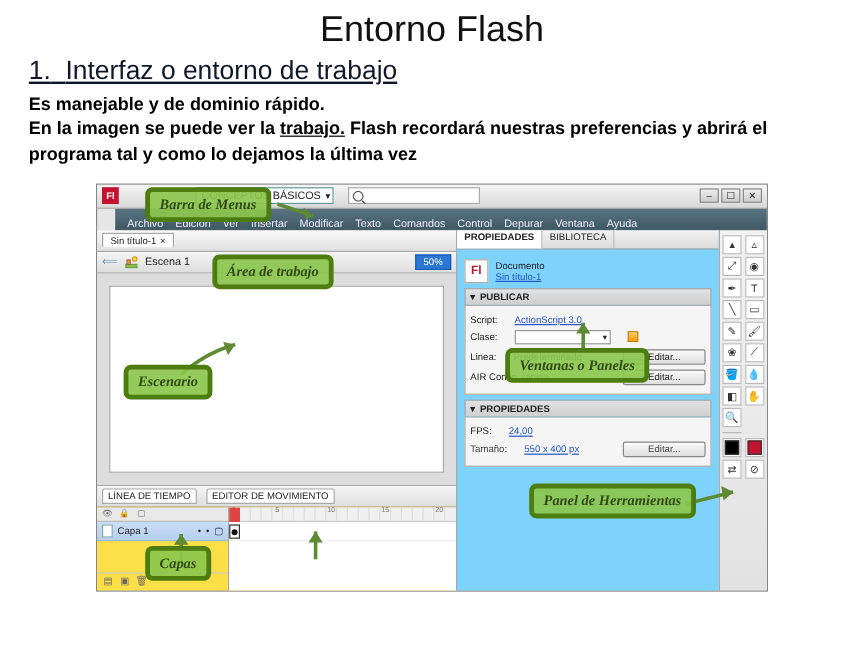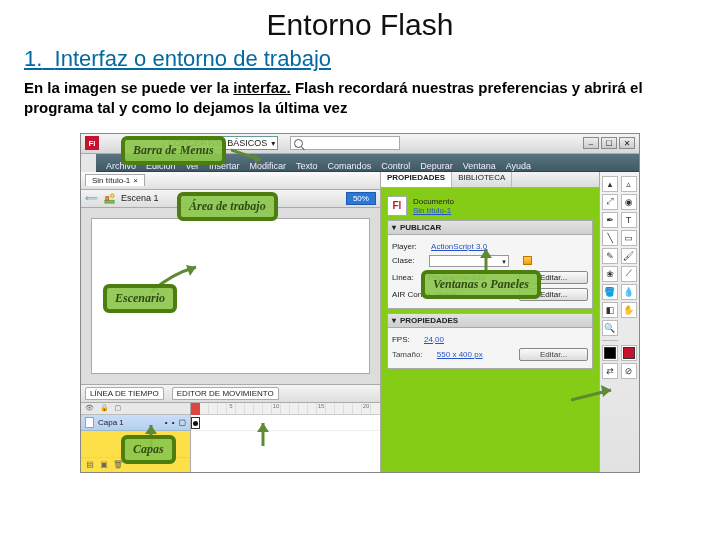--- a/index.html
+++ b/index.html
@@ -1,19 +1,19 @@
 <!DOCTYPE html>
 <html><head>
 <meta charset="utf-8">
 <style>
   * { box-sizing: border-box; margin: 0; padding: 0; }
   body { width: 720px; height: 540px; background: #fff; font-family: Arial, sans-serif; position: relative; }
   .slide { padding: 8px 24px; }
   .title { text-align: center; font-size: 30px; font-weight: 400; color: #111; margin-bottom: 4px; }
-  .section-heading { font-size: 22px; color: #0369a1; text-decoration: underline; margin-bottom: 6px; }
+  .section-heading { font-size: 22px; color: #0f172a; text-decoration: underline; margin-bottom: 6px; }
   .body-text { font-size: 15px; line-height: 1.35; color: #000; }
   .body-text span.bold { font-weight: 700; }
   .screenshot { position: relative; margin: 14px auto 0; width: 560px; height: 340px; background: #e6e6e6; border: 1px solid #888; font-family: Tahoma, Arial, sans-serif; font-size: 9px; color: #222; }
   
   .titlebar { height: 20px; background: linear-gradient(#f5f5f5,#d8d8d8); display: flex; align-items: center; gap: 4px; padding: 0 4px; border-bottom: 1px solid #aaa; }
   .fl-logo { width: 14px; height: 14px; background: #c4122f; color: #fff; display: inline-flex; align-items: center; justify-content: center; font-size: 8px; font-weight: 700; }
   .workspace-dd { margin-left: 60px; height: 14px; border: 1px solid #699; background: #fff; display: inline-flex; align-items: center; padding: 0 10px 0 4px; gap: 6px; position: relative; }
   .workspace-dd::after { content: "▾"; position: absolute; right: 2px; font-size: 8px; }
   .search-box { margin-left: 8px; height: 14px; width: 110px; border: 1px solid #aaa; background: #fff; display: inline-flex; align-items: center; padding: 0 3px; gap: 3px; }
   .search-icon { width: 9px; height: 9px; border: 1px solid #555; border-radius: 50%; position: relative; }
@@ -43,21 +43,21 @@
   .layer-tools { height: 14px; display: flex; align-items: center; gap: 4px; padding: 0 4px; border-top: 1px solid #ccc; }
   .tiny-ic { width: 10px; height: 10px; display: inline-flex; align-items: center; justify-content: center; font-size: 8px; color: #666; }
   .frames { flex: 1; position: relative; background: #fff; }
   .frames-ruler { height: 12px; background: #f0f0f0; border-bottom: 1px solid #ccc; display: flex; font-size: 6px; color: #777; }
   .frames-ruler span { width: 9px; text-align: center; border-right: 1px solid #ddd; }
   .frames-row { height: 16px; background: #fff; position: relative; border-bottom: 1px solid #eee; }
   .keyframe { position: absolute; left: 0; top: 2px; width: 9px; height: 12px; background: #fff; border: 1px solid #333; }
   .keyframe::after { content: ""; width: 5px; height: 5px; background: #111; border-radius: 50%; position: absolute; left: 1px; top: 3px; }
   .playhead { position: absolute; top: 0; left: 0; width: 9px; height: 12px; background: #d44; }
   
-  .right-col { width: 220px; background: #84cc16; border-left: 1px solid #aaa; display: flex; flex-direction: column; }
+  .right-col { width: 220px; background: #7dd3fc; border-left: 1px solid #aaa; display: flex; flex-direction: column; }
   .panel-tabs { height: 16px; display: flex; background: linear-gradient(#f2f2f2,#dcdcdc); border-bottom: 1px solid #aaa; }
   .panel-tab { padding: 1px 6px; font-size: 8px; border-right: 1px solid #bbb; }
   .panel-tab.active { background: #fff; font-weight: 700; }
   .panel-body { flex: 1; padding: 4px 6px; overflow: hidden; }
   .prop-row { display: flex; align-items: center; gap: 6px; margin: 4px 0; font-size: 8px; }
   .fl-icon { width: 20px; height: 20px; background: #fff; border: 1px solid #aaa; display: inline-flex; align-items: center; justify-content: center; color: #c4122f; font-weight: 700; font-size: 10px; }
   .blue-link { color: #2354c9; text-decoration: underline; }
   .accordion { margin-top: 4px; }
   .acc-head { background: linear-gradient(#e2e2e2,#cfcfcf); border: 1px solid #aaa; padding: 2px 4px; font-size: 8px; font-weight: 700; display: flex; align-items: center; gap: 4px; }
   .acc-body { border: 1px solid #aaa; border-top: none; padding: 3px 4px; background: #f5f5f5; }
@@ -78,22 +78,23 @@
   .arrow { position: absolute; z-index: 49; pointer-events: none; }
 </style>
 </head>
 <body>
 
 <div class="slide">
   <h1 class="title">Entorno Flash</h1>
   <div class="section-heading">
     <span>1.</span>&nbsp;&nbsp;<span>Interfaz o entorno de trabajo</span>
   </div>
+  <p class="body-text"><span class="bold">Es  manejable  y de  dominio rápido.</span></p>
   <p class="body-text">
-    <span class="bold">En la imagen se puede ver la </span><span class="bold" style="text-decoration:underline">interfaz.</span><span class="bold"> Flash recordará nuestras preferencias y abrirá el programa tal y como lo dejamos la última vez</span>
+    <span class="bold">En la imagen se puede ver la </span><span class="bold" style="text-decoration:underline">trabajo.</span><span class="bold"> Flash recordará nuestras preferencias y abrirá el programa tal y como lo dejamos la última vez</span>
   </p>
 
   <div class="screenshot">
 
     <div class="titlebar">
       <span class="fl-logo">Fl</span>
       <span class="workspace-dd">CONCEPTOS BÁSICOS</span>
       <span class="search-box">
           <span class="search-icon"></span>
         </span>
@@ -210,21 +211,21 @@
               <div>Documento</div>
               <div class="blue-link">Sin título-1</div>
             </div>
           </div>
           <div class="accordion">
             <div class="acc-head">
                 <span>▾</span>
                 <span>PUBLICAR</span>
               </div>
             <div class="acc-body">
-              <div class="prop-row"><span>Player:</span>&nbsp;<span class="blue-link">ActionScript 3.0</span></div>
+              <div class="prop-row"><span>Script:</span>&nbsp;<span class="blue-link">ActionScript 3.0</span></div>
               <div class="prop-row"><span>Clase:</span>&nbsp;<span class="combo"></span>&nbsp;<span class="pencil"></span></div>
               <div class="prop-row"><span>Linea:</span>&nbsp;<span>Predeterminado</span><span style="margin-left:auto" class="btn-small">Editar...</span></div>
               <div class="prop-row">
                   <span>AIR Config. rápida</span>
                   <span style="margin-left:auto" class="btn-small">Editar...</span>
                 </div>
             </div>
           </div>
           <div class="accordion">
             <div class="acc-head">
@@ -295,19 +296,20 @@
         <path d="M12 28 L12 5" stroke="#5d8a32" stroke-width="3" fill="none"></path>
         <polygon points="12,5 6,14 18,14" fill="#5d8a32"></polygon>
       </svg>
 
     <div class="callout" style="top:136px; left:340px;">Ventanas o Paneles</div>
     <svg class="arrow" style="top:110px; left:380px;" width="50" height="30">
         <path d="M25 28 L25 5" stroke="#5d8a32" stroke-width="3" fill="none"></path>
         <polygon points="25,5 19,14 31,14" fill="#5d8a32"></polygon>
       </svg>
 
+    <div class="callout" style="bottom:60px; left:360px;">Panel de Herramientas</div>
     <svg class="arrow" style="bottom:60px; left:490px;" width="50" height="30">
         <path d="M0 18 L40 8" stroke="#5d8a32" stroke-width="3" fill="none"></path>
         <polygon points="40,8 30,3 32,15" fill="#5d8a32"></polygon>
       </svg>
 
   </div>
 </div>
 
 </body></html>

